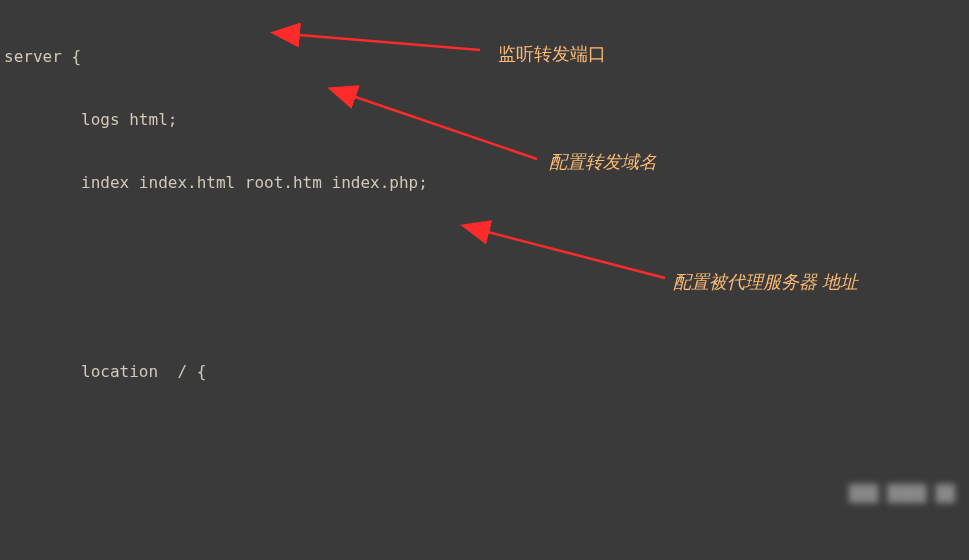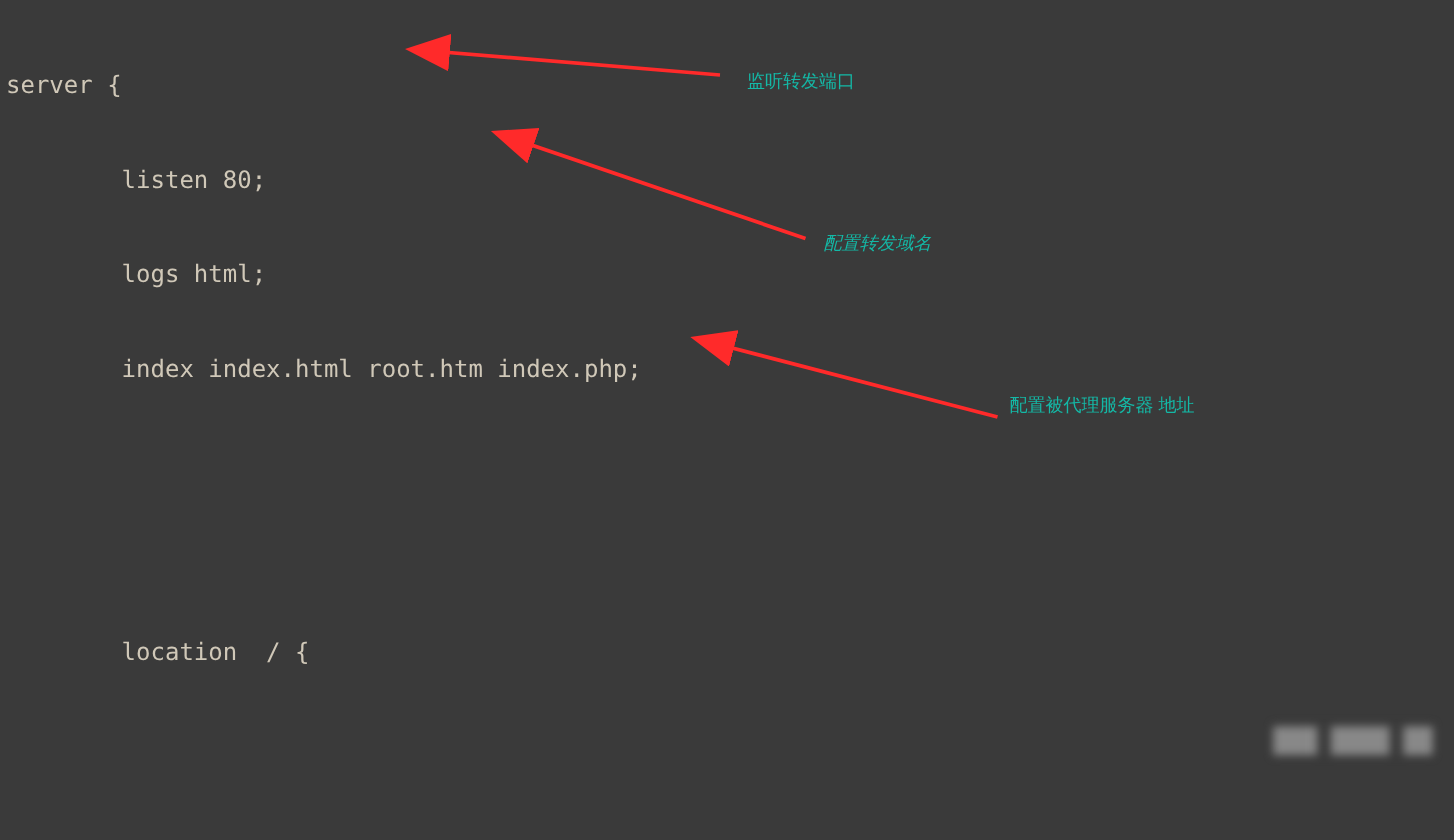--- a/index.html
+++ b/index.html
@@ -29,38 +29,37 @@
   .redacted {
     display: inline-block;
     vertical-align: middle;
     background: #3a3a3a;
     filter: blur(3px);
     color: #888;
     letter-spacing: 0;
   }
   .annotation {
     position: absolute;
-    color: #14b8a6;
+    color: #fdba74;
     font-family: "Microsoft YaHei", "SimSun", sans-serif;
-    font-size: 12px;
+    font-size: 18px;
     white-space: nowrap;
     pointer-events: none;
   }
   svg.arrow {
     position: absolute;
     pointer-events: none;
     overflow: visible;
   }
 </style>
 </head>
 <body>
 
 <div class="editor">
   <div class="line">server {</div>
-  <div class="line">        listen 80;</div>
   <div class="line">        logs html;</div>
   <div class="line">        index index.html root.htm index.php;</div>
   <div class="line"></div>
   <div class="line"></div>
   <div class="line">        location  / {</div>
   
   
   
   
   
@@ -101,17 +100,17 @@
 
   
   <svg class="arrow" style="left:455px; top:216px;" width="215" height="70">
     <defs>
       <marker id="ah3" markerWidth="12" markerHeight="10" refX="2" refY="5" orient="auto">
         <path d="M12,0 L0,5 L12,10 z" fill="#ff2a2a"></path>
       </marker>
     </defs>
     <line x1="10" y1="10" x2="210" y2="62" stroke="#ff2a2a" stroke-width="2.5" marker-start="url(#ah3)"></line>
   </svg>
-  <div class="annotation" style="left:673px; top:260px;">配置被代理服务器 地址</div>
+  <div class="annotation" style="left:673px; top:272px;font-style:italic;">配置被代理服务器 地址</div>
 
   
   <div class="redacted" style="position:absolute; right:14px; bottom:8px;">███ ████ ██</div>
 </div>
 
 </body></html>

